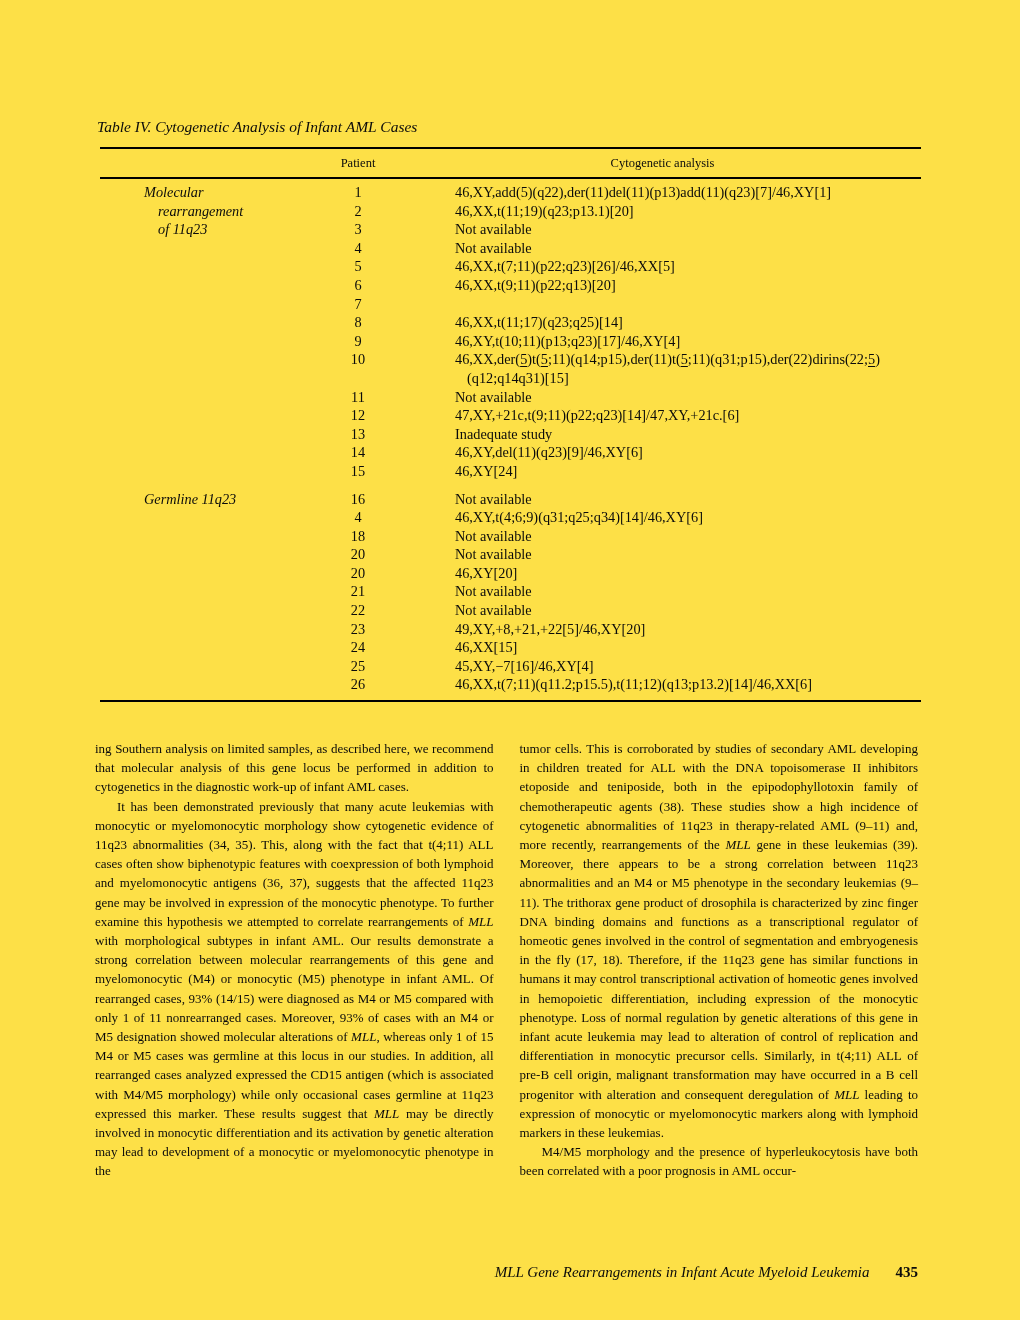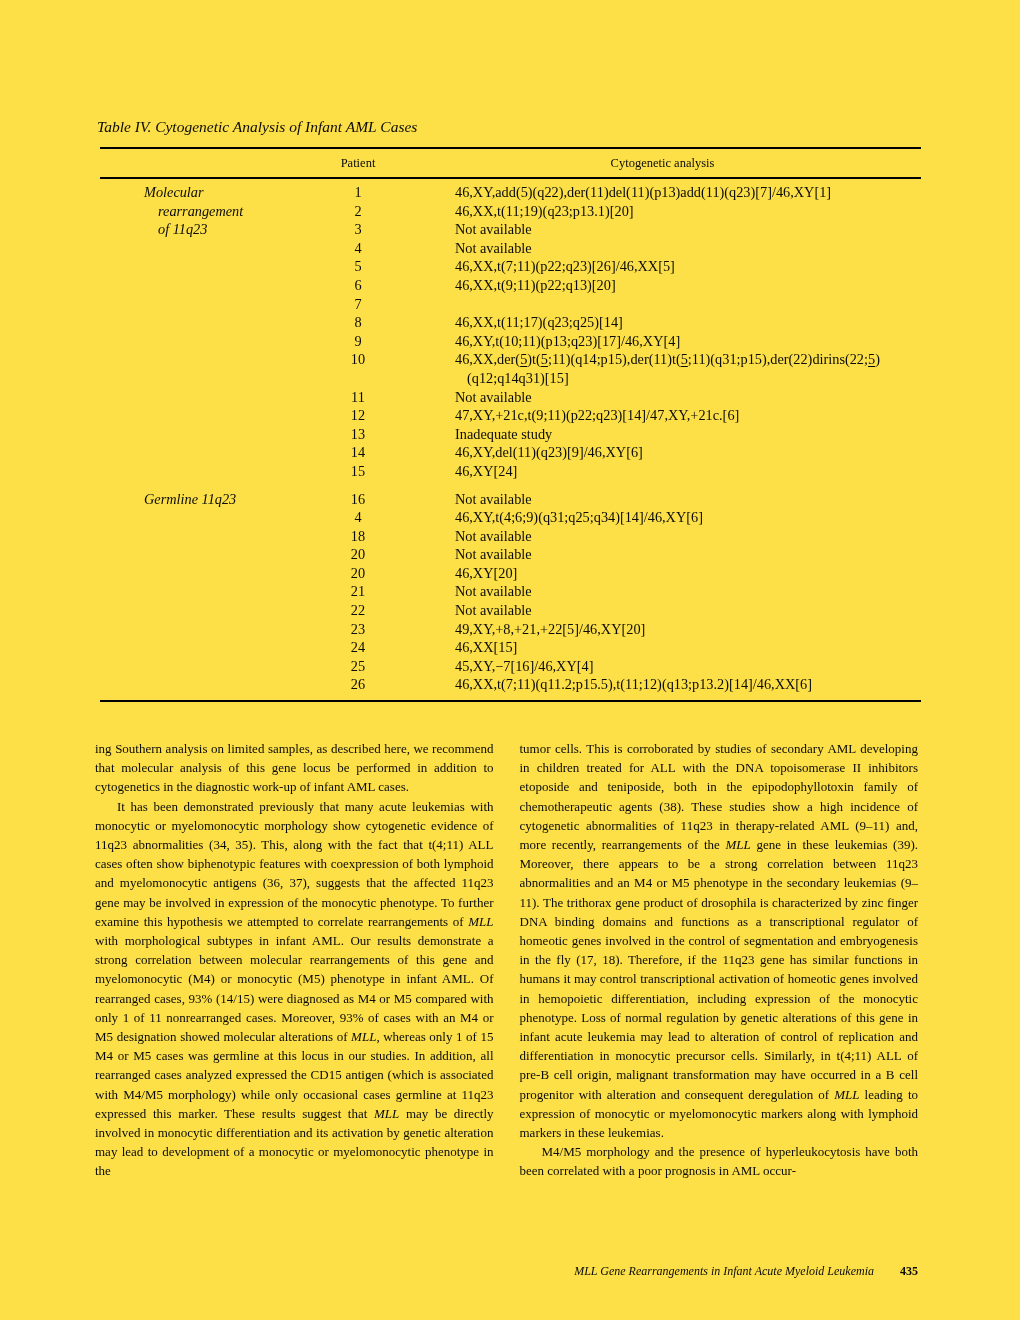--- a/index.html
+++ b/index.html
@@ -30,21 +30,21 @@
   
   .columns {
     position:absolute; top:739px; left:95px; width:823px;
     display:flex; gap:26px; font-size:13px; line-height:19.2px;
     text-align:justify;
   }
   .col { flex:1; min-width:0; }
   .col p { margin:0; }
   .col p.indent { text-indent:22px; }
   
-  .footer { position:absolute; top:1264px; right:102px; font-size:12px; white-space:nowrap; }
+  .footer { position:absolute; top:1264px; right:102px; font-size:15px; white-space:nowrap; }
   .running-title { font-style:italic; }
   .page-num { font-weight:bold; margin-left:26px; }
 </style>
 </head>
 <body>
 
 <div class="page">
 
   <div class="table-block">
     <p class="table-title">Table IV. Cytogenetic Analysis of Infant AML Cases</p>

